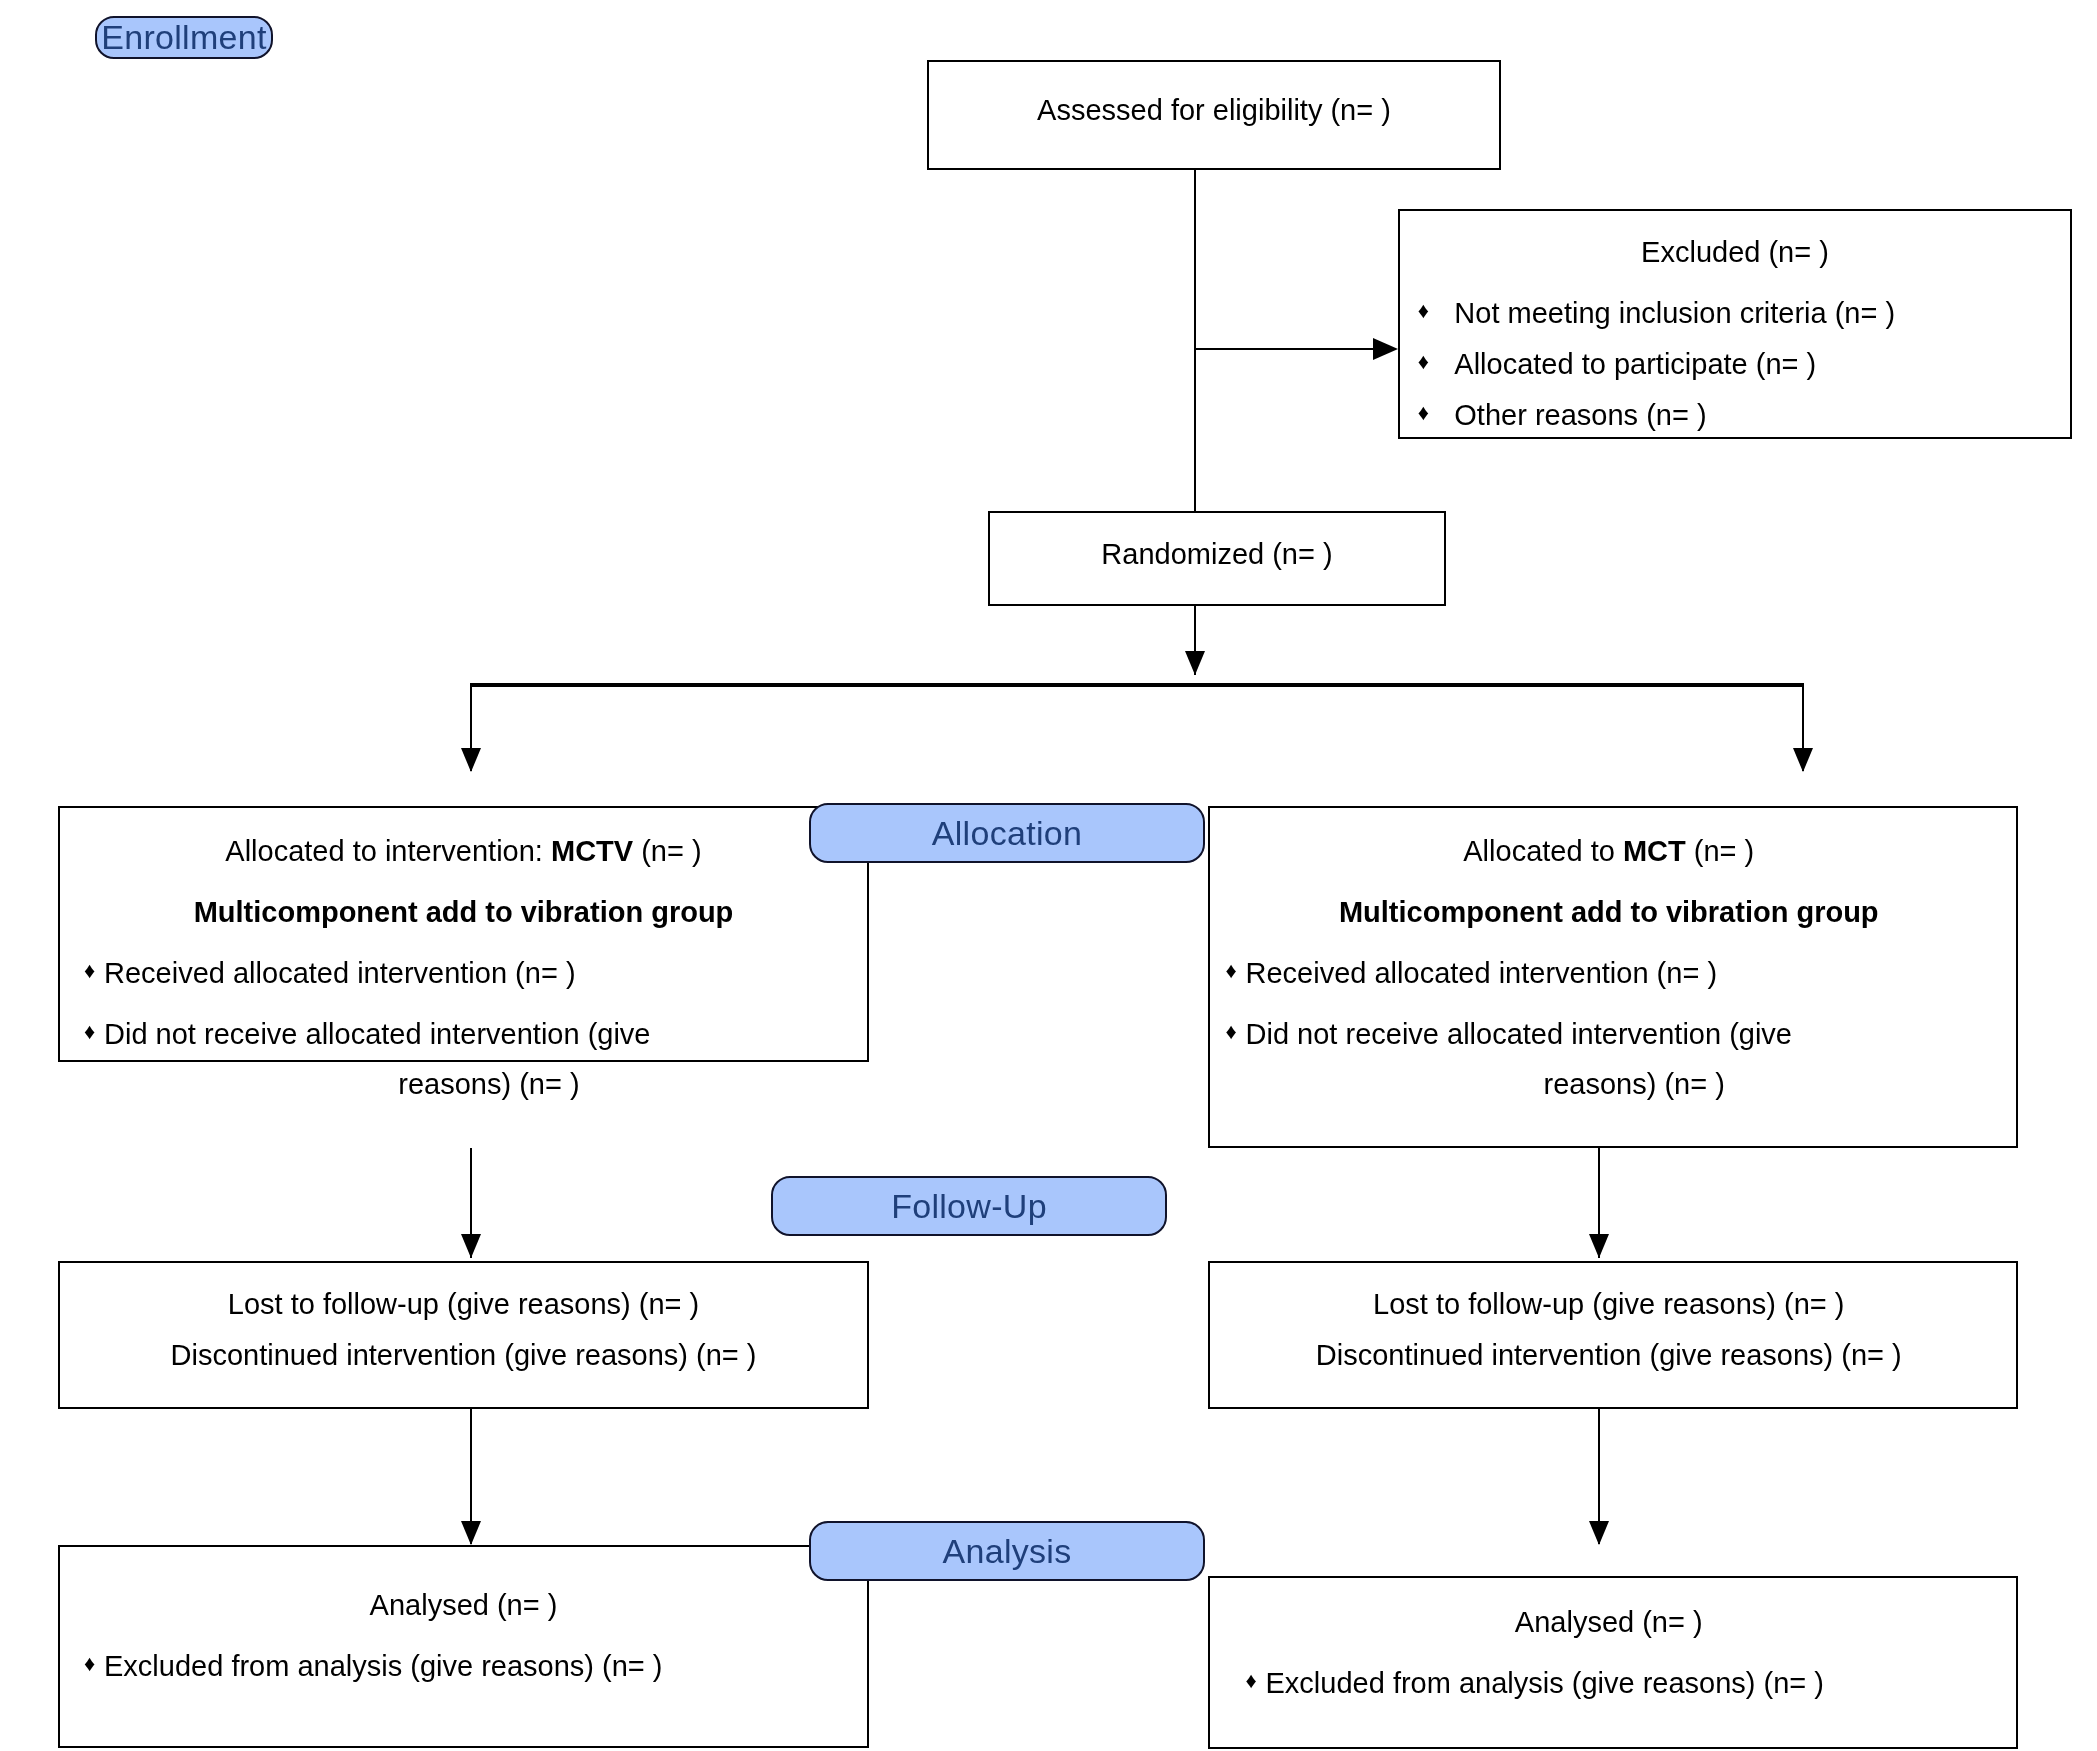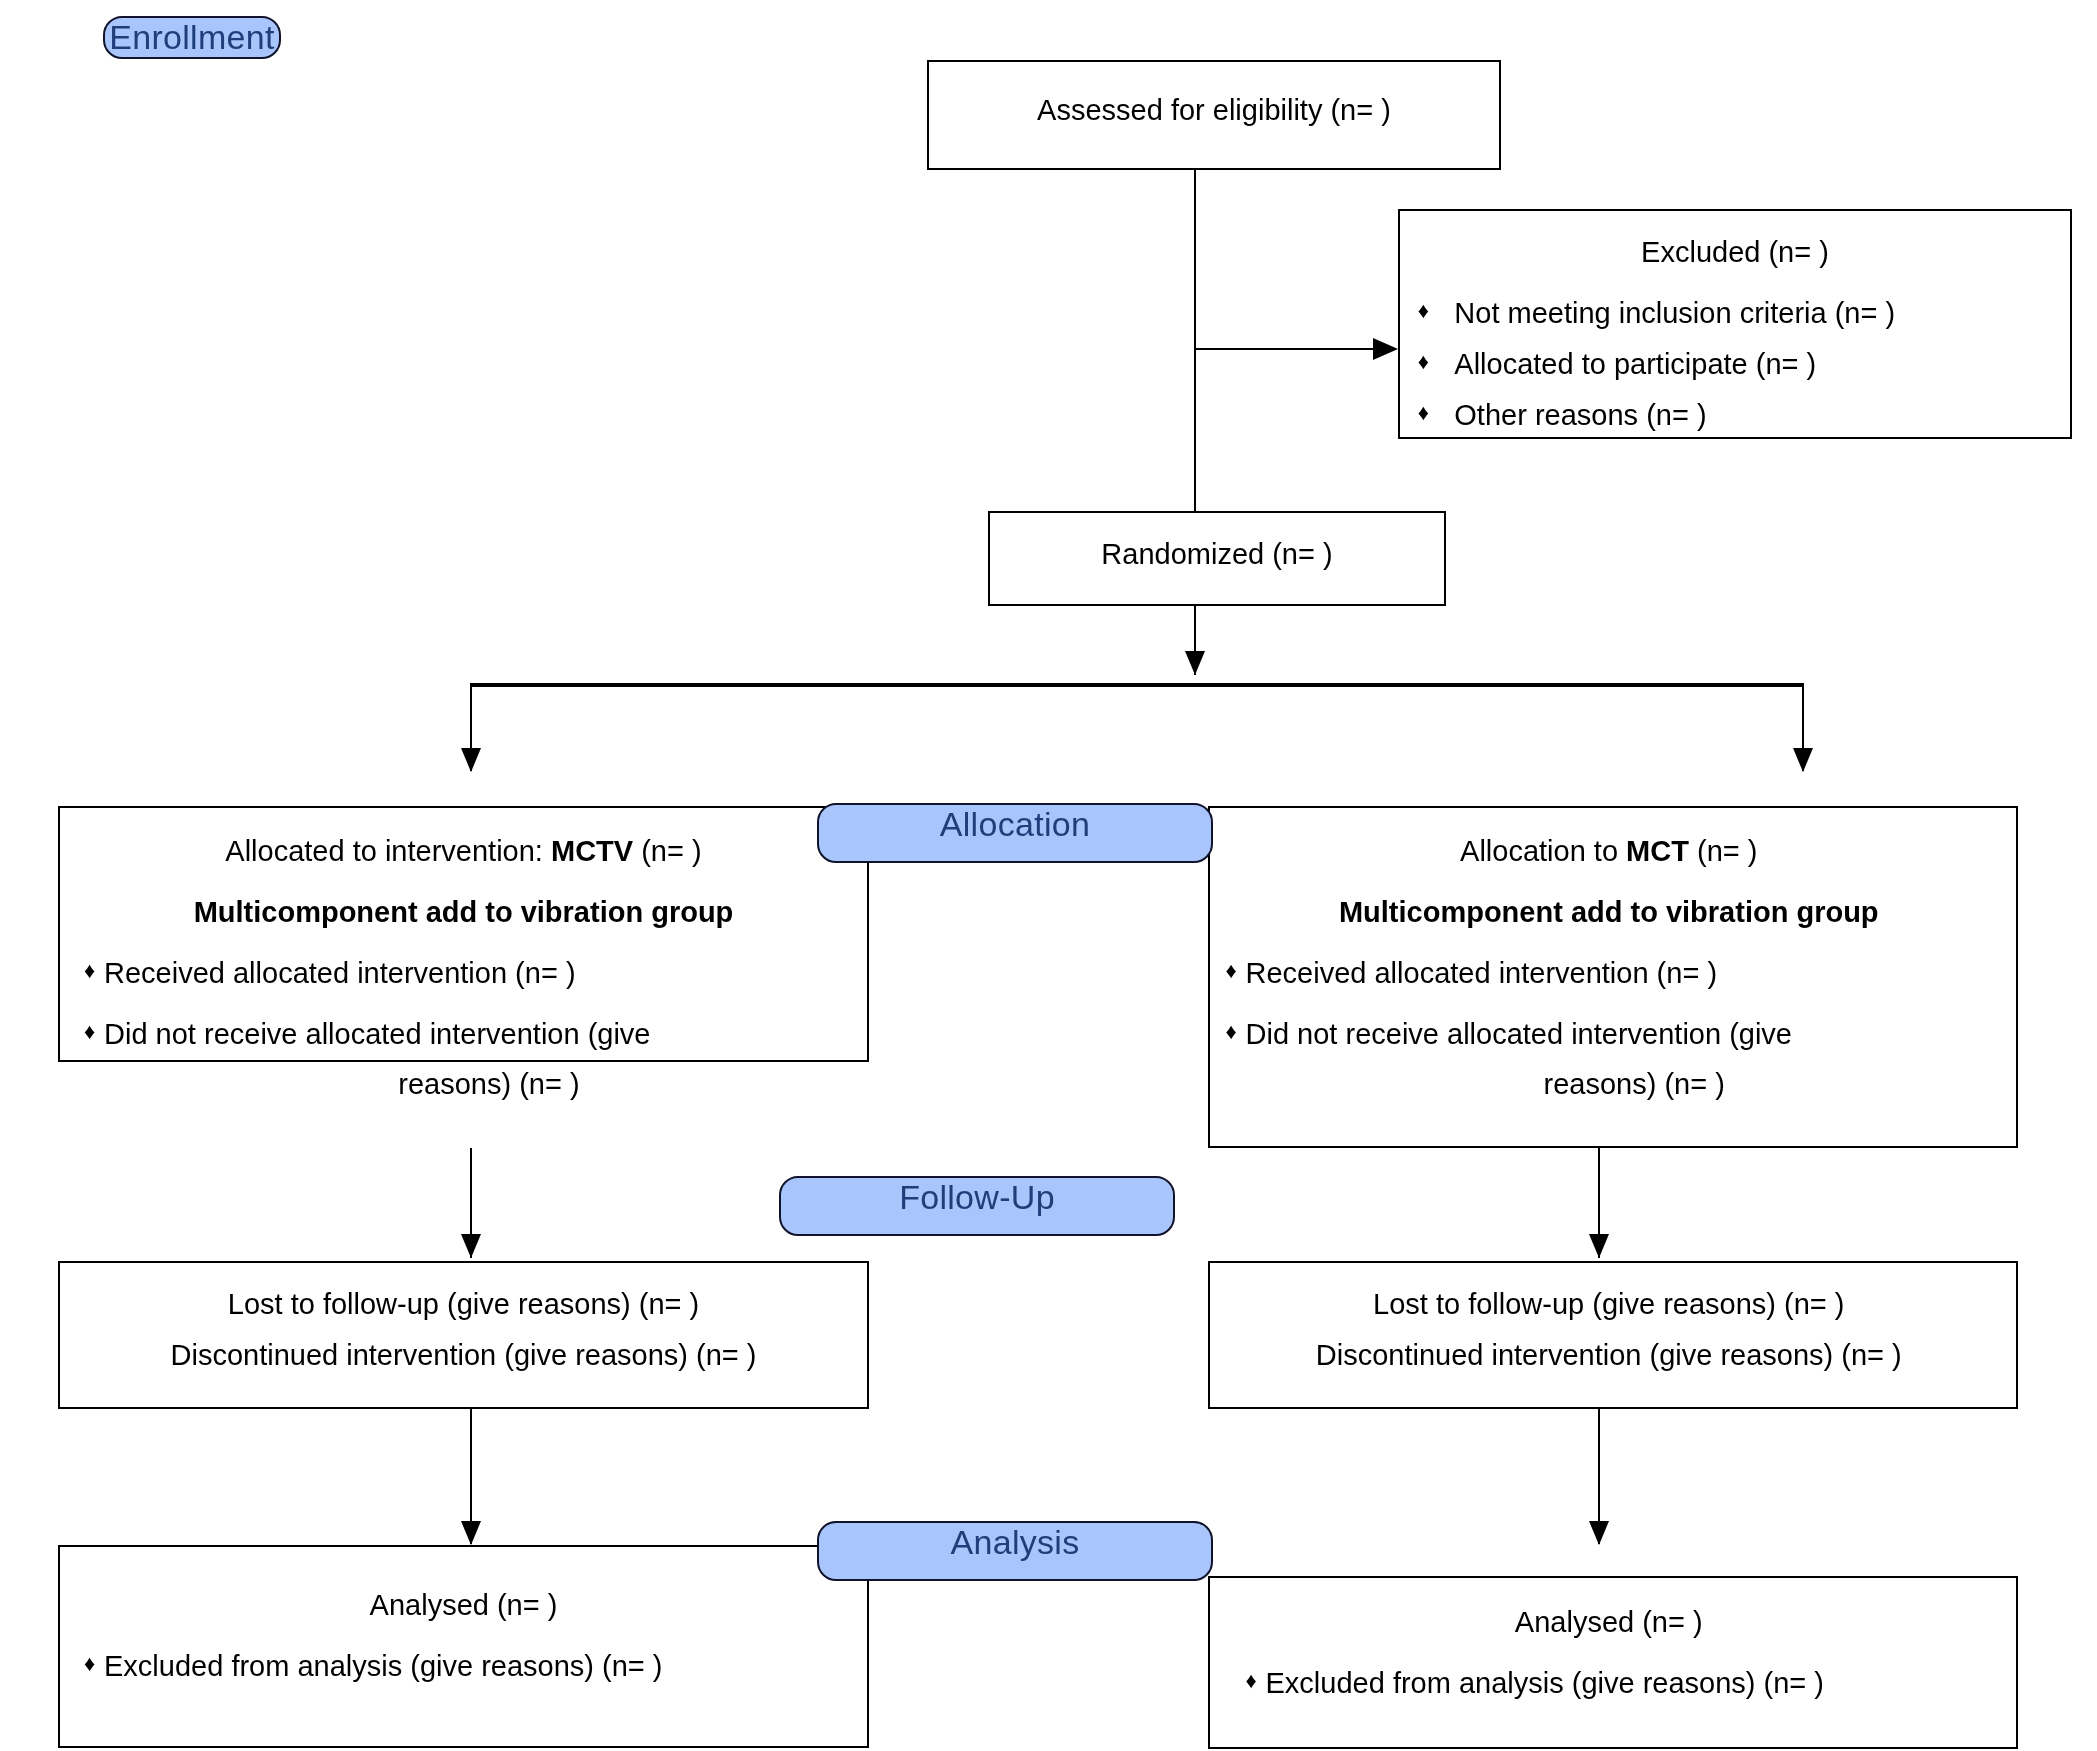--- a/index.html
+++ b/index.html
@@ -33,26 +33,26 @@
   }
 
   
   .stage-badge {
     position: absolute;
     box-sizing: border-box;
     background: #a9c6fc;
     border: 2.8px solid #10132b;
     border-radius: 19px;
     display: flex;
+    align-items: center;
     justify-content: center;
     color: #1f3f7a;
     font-size: 34px;
     letter-spacing: 0.3px;
     z-index: 20;
-    margin-left: 8px;
   }
 
   
   .line {
     font-size: 29px;
     line-height: 1.34;
     white-space: nowrap;
     text-align: center;
   }
   .bold {
@@ -193,21 +193,21 @@
         <span class="bchar">♦</span>
         <span class="btext">Did  not  receive  allocated  intervention  (give</span>
       </div>
       <div class="gap-sm"></div>
       <div class="line indent-reasons">reasons) (n=    )</div>
     </div>
   </div>
 
   <div class="box" style="left:1208px; top:806px; width:810px; height:342px;">
     <div class="box-inner" style="padding:24px 24px 0 15.5px;">
-      <div class="line"><span>Allocation to </span><span class="bold">MCT</span><span> (n=    )</span></div>
+      <div class="line"><span>Allocated to </span><span class="bold">MCT</span><span> (n=    )</span></div>
       <div class="gap-md"></div>
       <div class="line bold">Multicomponent add to vibration group</div>
       <div class="gap-md"></div>
       <div class="bullet-row">
         <span class="bchar">♦</span>
         <span class="btext">Received allocated intervention (n=    )</span>
       </div>
       <div class="gap-md"></div>
       <div class="bullet-row">
         <span class="bchar">♦</span>

